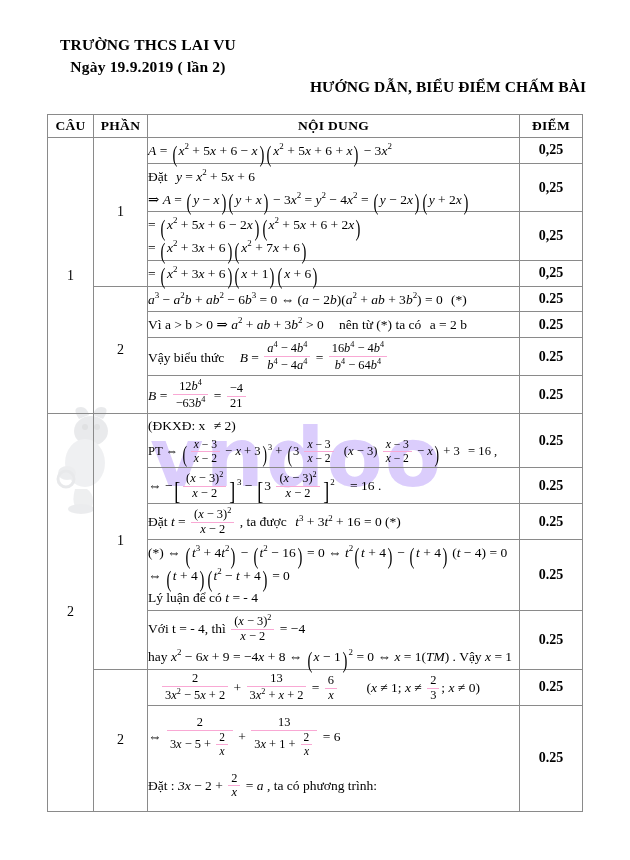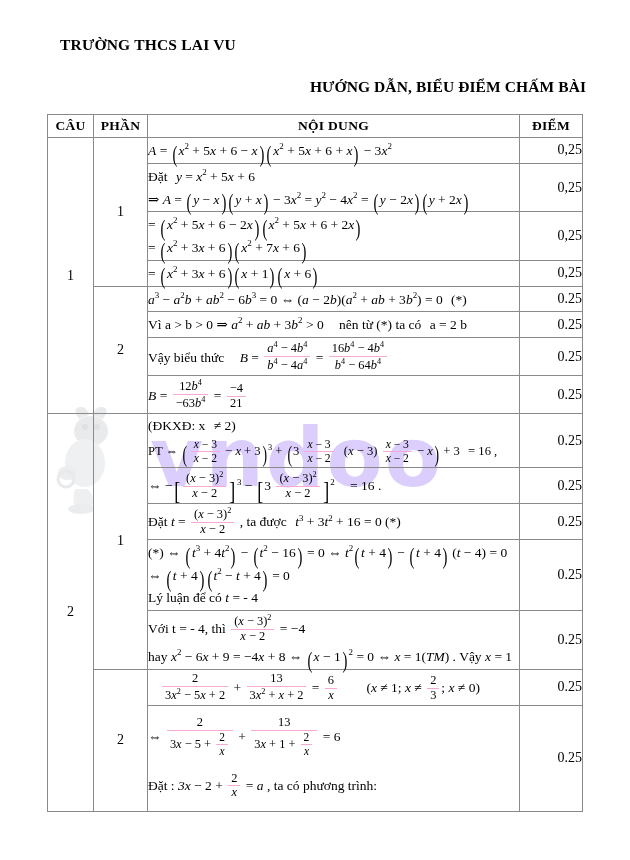--- a/index.html
+++ b/index.html
@@ -104,21 +104,21 @@
   table.grading th {
     font-weight: bold;
     font-size: 13.5px;
     text-align: center;
     height: 22px;
     letter-spacing: .3px;
   }
   .c-cau   { width: 45px;  text-align: center; font-size: 14px; vertical-align: top; padding-top: 4px;}
   .c-phan  { width: 53px;  text-align: center; font-size: 14px; margin-left: 16px; }
   .c-noi   { }
-  .c-diem  { width: 62px;  text-align: right; font-size: 14px; }
+  .c-diem  { width: 62px;  text-align: center; font-size: 14px; font-weight: bold; }
 
   .noidung {
     padding: 3px 4px 3px 8px;
     font-size: 13.5px;
     line-height: 1.5;
   }
   .noidung .ln { display: block; white-space: nowrap; margin: 2px 0; }
 
   
   .vmid { vertical-align: middle; }
@@ -156,20 +156,21 @@
   }
   .sp { display: inline-block; width: 5px; }
   .sp2 { display: inline-block; width: 12px; }
 </style>
 </head>
 <body>
 
 <div class="header">
   <div class="hdr-left">
     <div>TRƯỜNG THCS LAI VU</div>
+    <div>Ngày 19.9.2019 ( lần 2)</div>
   </div>
   <div class="hdr-right">
     <div class="title">HƯỚNG DẪN, BIỂU ĐIỂM CHẤM BÀI</div>
   </div>
 </div>
 
 <div class="watermark">
   <div class="wm-text">vndoo</div>
   <svg class="wm-figure" viewBox="0 0 80 115">
     <g fill="#b9bcc2" stroke="none">

